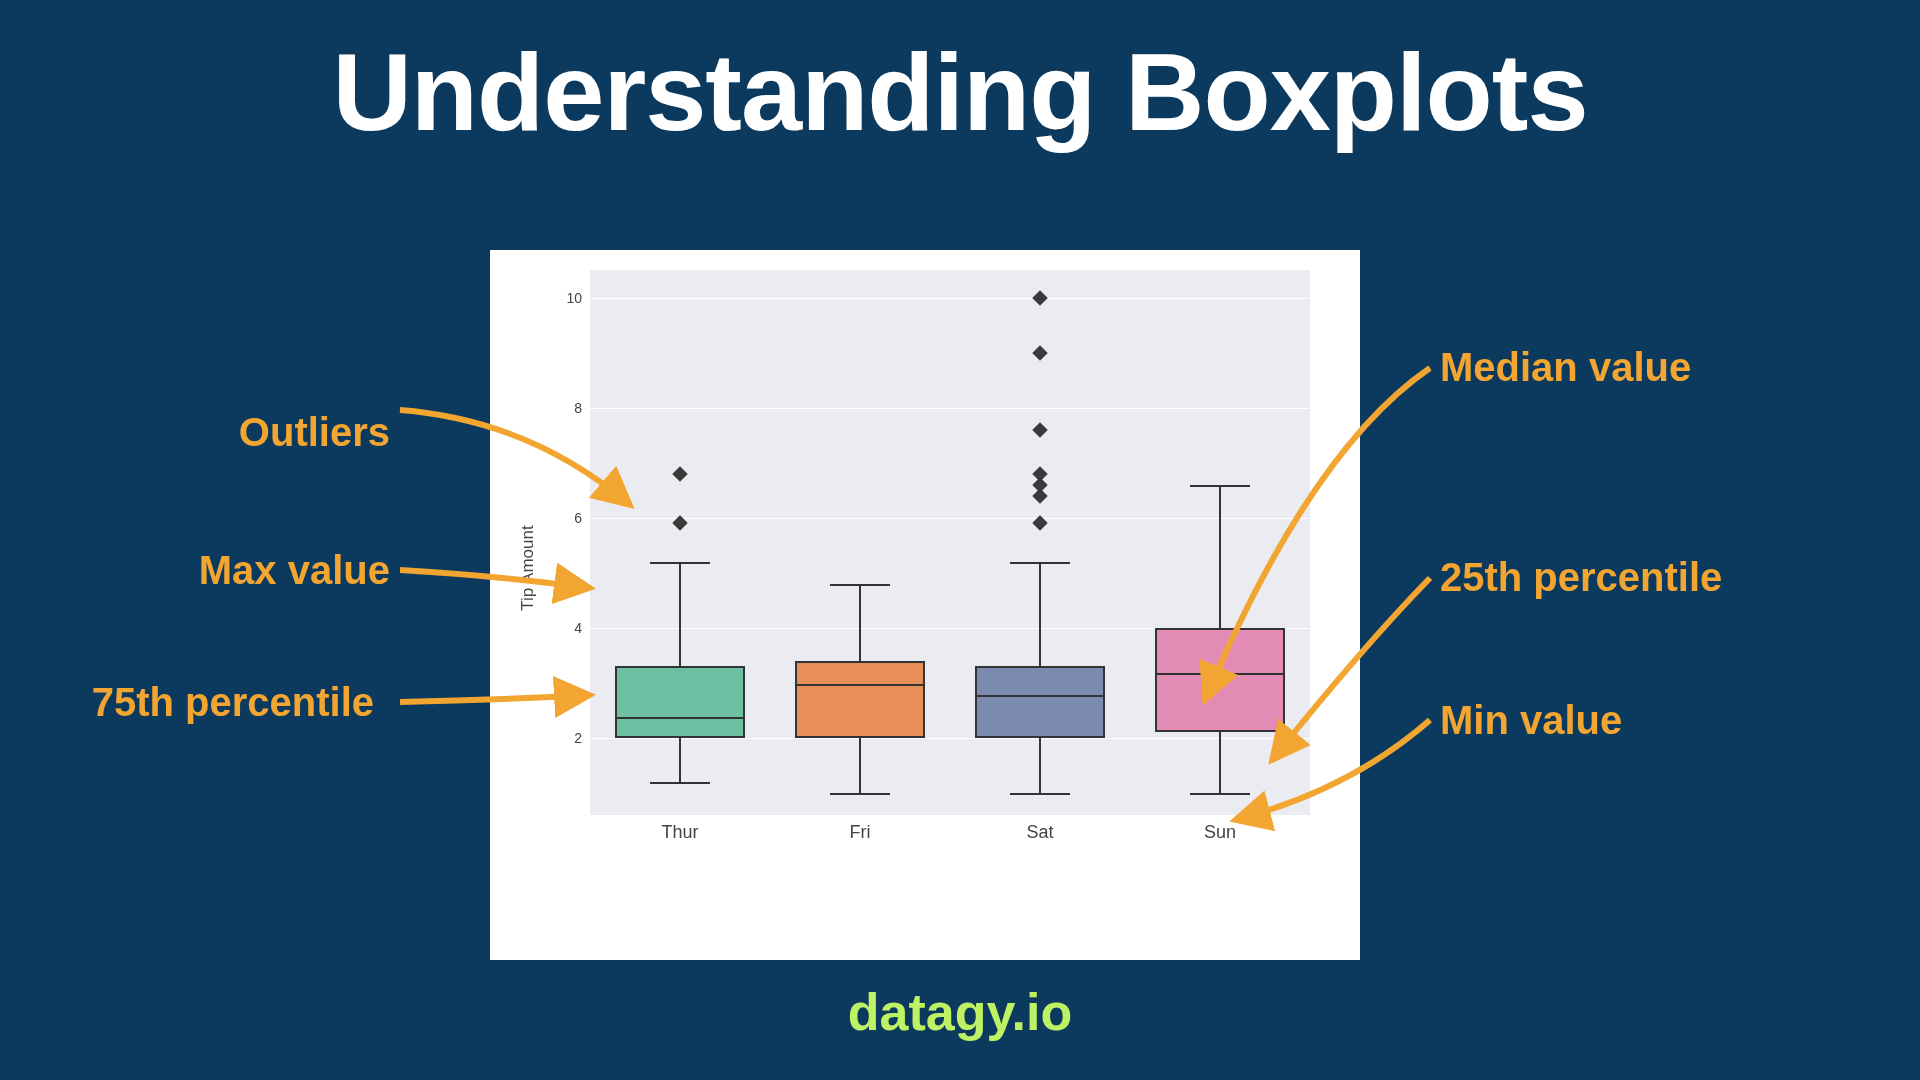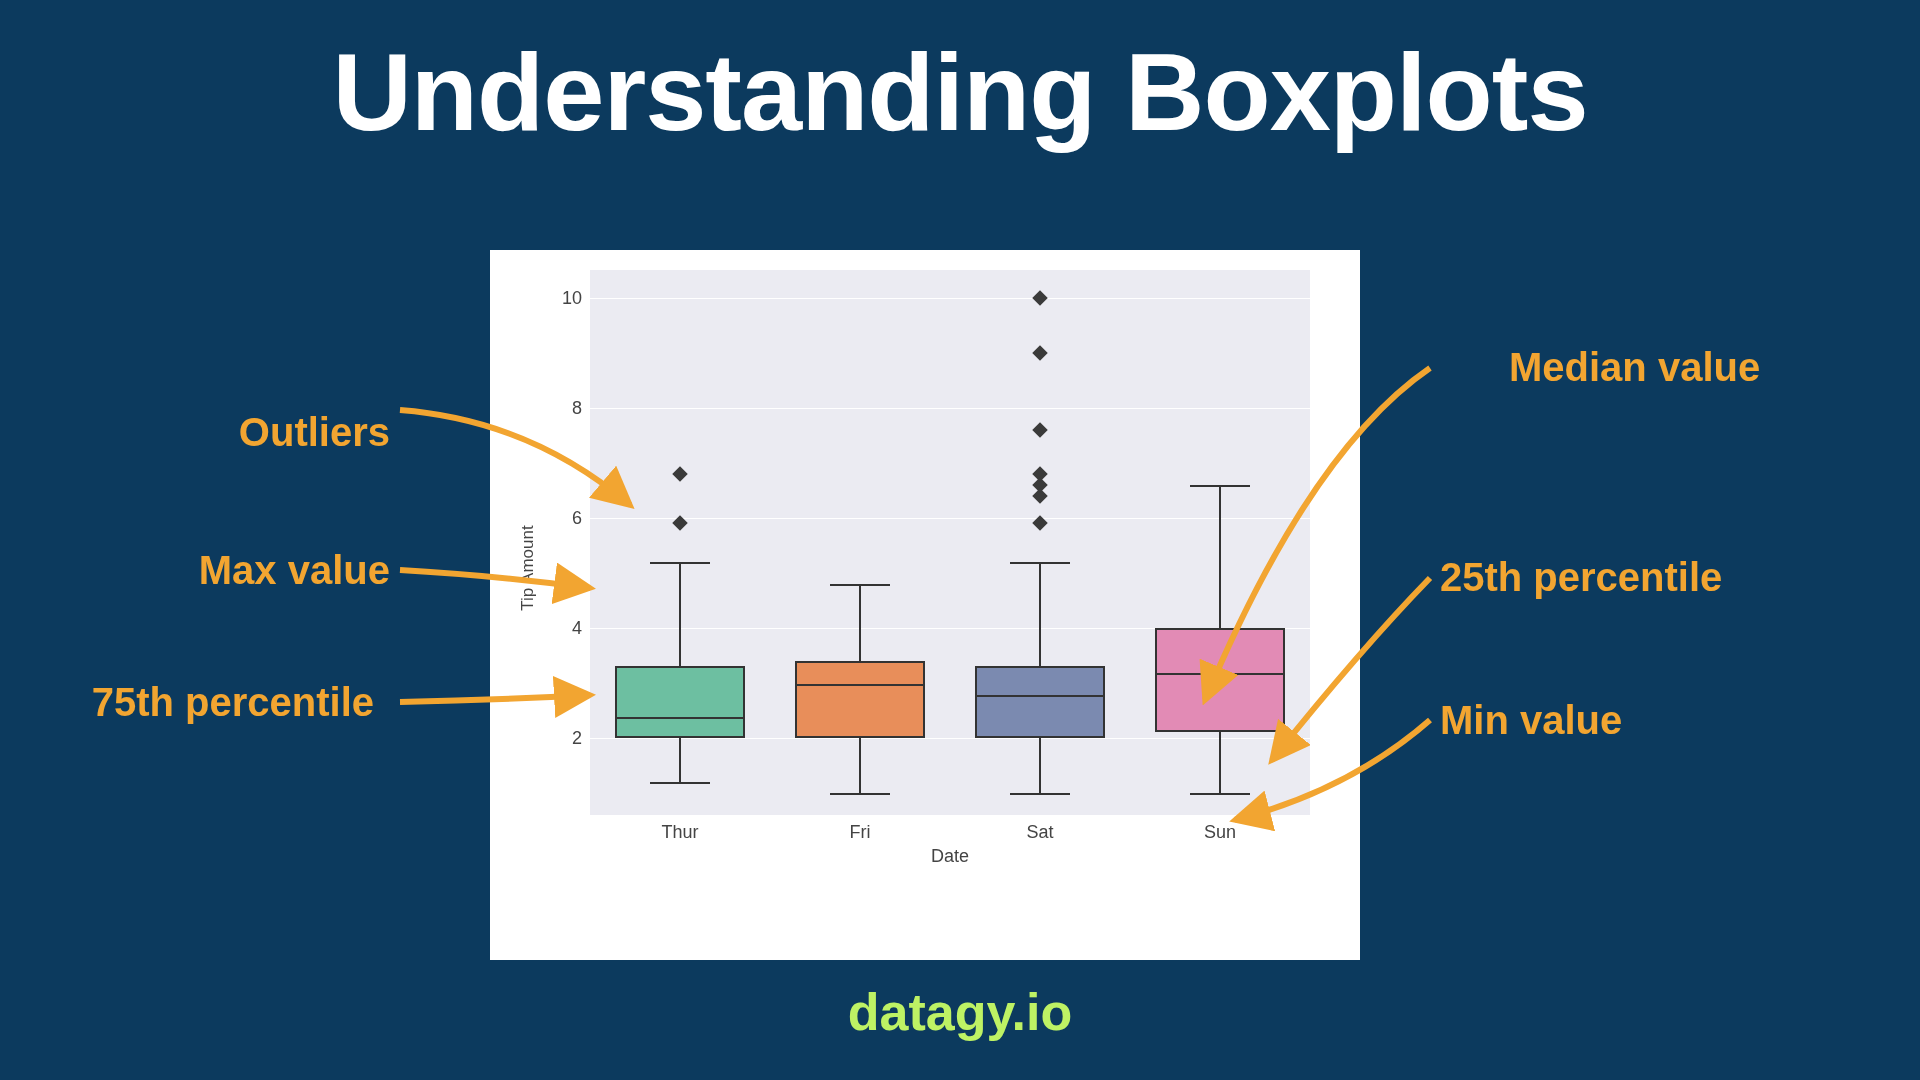--- a/index.html
+++ b/index.html
@@ -64,21 +64,21 @@
   .gridline {
     position: absolute;
     left: 0;
     width: 100%;
     height: 1.5px;
     background: #fff;
   }
   .ytick {
     position: absolute;
     right: 748px;
-    font-size: 18px;
+    font-size: 14px;
     color: #444;
     transform: translateY(-50%);
   }
   .ylabel {
     position: absolute;
     left: 8px;
     top: 50%;
     transform: translate(-50%, -50%) rotate(-90deg);
     transform-origin: center;
     font-size: 17px;
@@ -201,38 +201,37 @@
         <div class="outlier" style="left: 450px; top: 27.5253px;"></div>
         <div class="whisker-line" style="left: 630px; top: 214.697px; height: 143.131px;"></div>
         <div class="whisker-cap" style="left: 630px; top: 214.697px;"></div>
         <div class="whisker-line" style="left: 630px; top: 462.424px; height: 60.5556px;"></div>
         <div class="whisker-cap" style="left: 630px; top: 522.98px;"></div>
         <div class="box" style="left: 565px; top: 357.828px; height: 104.596px; background: rgb(226, 139, 181);">
           <div class="median" style="top: 43.0404px;"></div>
         </div>
       </div>
     <div class="ylabel">Tip Amount</div>
-    <div class="xlabel">Date</div>
   <div class="ytick" style="top: 467.929px;">2</div>
       <div class="ytick" style="top: 357.828px;">4</div>
       <div class="ytick" style="top: 247.727px;">6</div>
       <div class="ytick" style="top: 137.626px;">8</div>
       <div class="ytick" style="top: 27.5253px;">10</div>
       <div class="xtick" style="left: 160px;">Thur</div>
       <div class="xtick" style="left: 340px;">Fri</div>
       <div class="xtick" style="left: 520px;">Sat</div>
       <div class="xtick" style="left: 700px;">Sun</div>
     </div>
 </div>
 
 <div class="annotation" style="left:150px; top:410px; text-align:right; width:240px;">Outliers</div>
 <div class="annotation" style="left:120px; top:548px; text-align:right; width:270px;">Max value</div>
 <div class="annotation" style="left:24px; top:680px; text-align:right; width:350px;">75th percentile</div>
 
-<div class="annotation" style="left:1509px; top:345px;">Median value</div>
+<div class="annotation" style="left:1440px; top:345px;">Median value</div>
 <div class="annotation" style="left:1440px; top:555px;">25th percentile</div>
 <div class="annotation" style="left:1440px; top:698px;">Min value</div>
 
 <svg class="arrow-svg" width="1920" height="1080" style="left:0;top:0;">
   <defs>
     <marker id="ah" markerWidth="7" markerHeight="7" refX="6" refY="3.5" orient="auto">
       <polygon class="arrow-head" points="0 0, 7 3.5, 0 7"></polygon>
     </marker>
   </defs>
 

